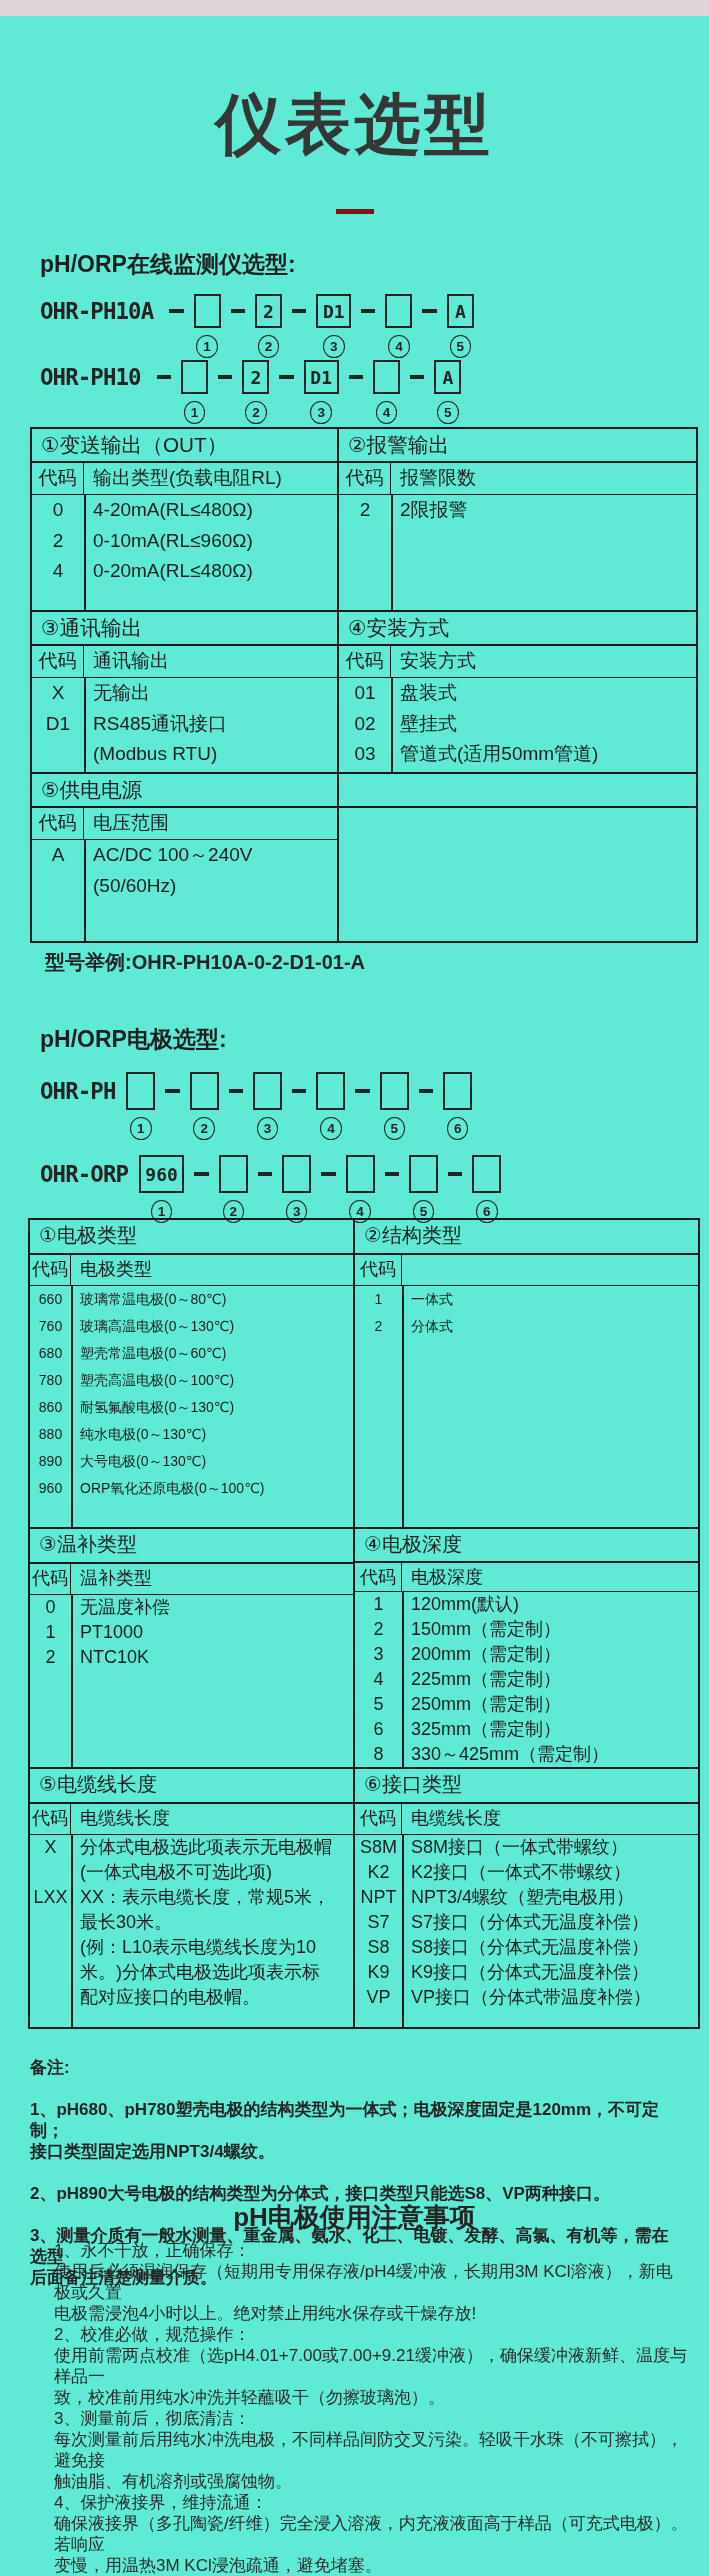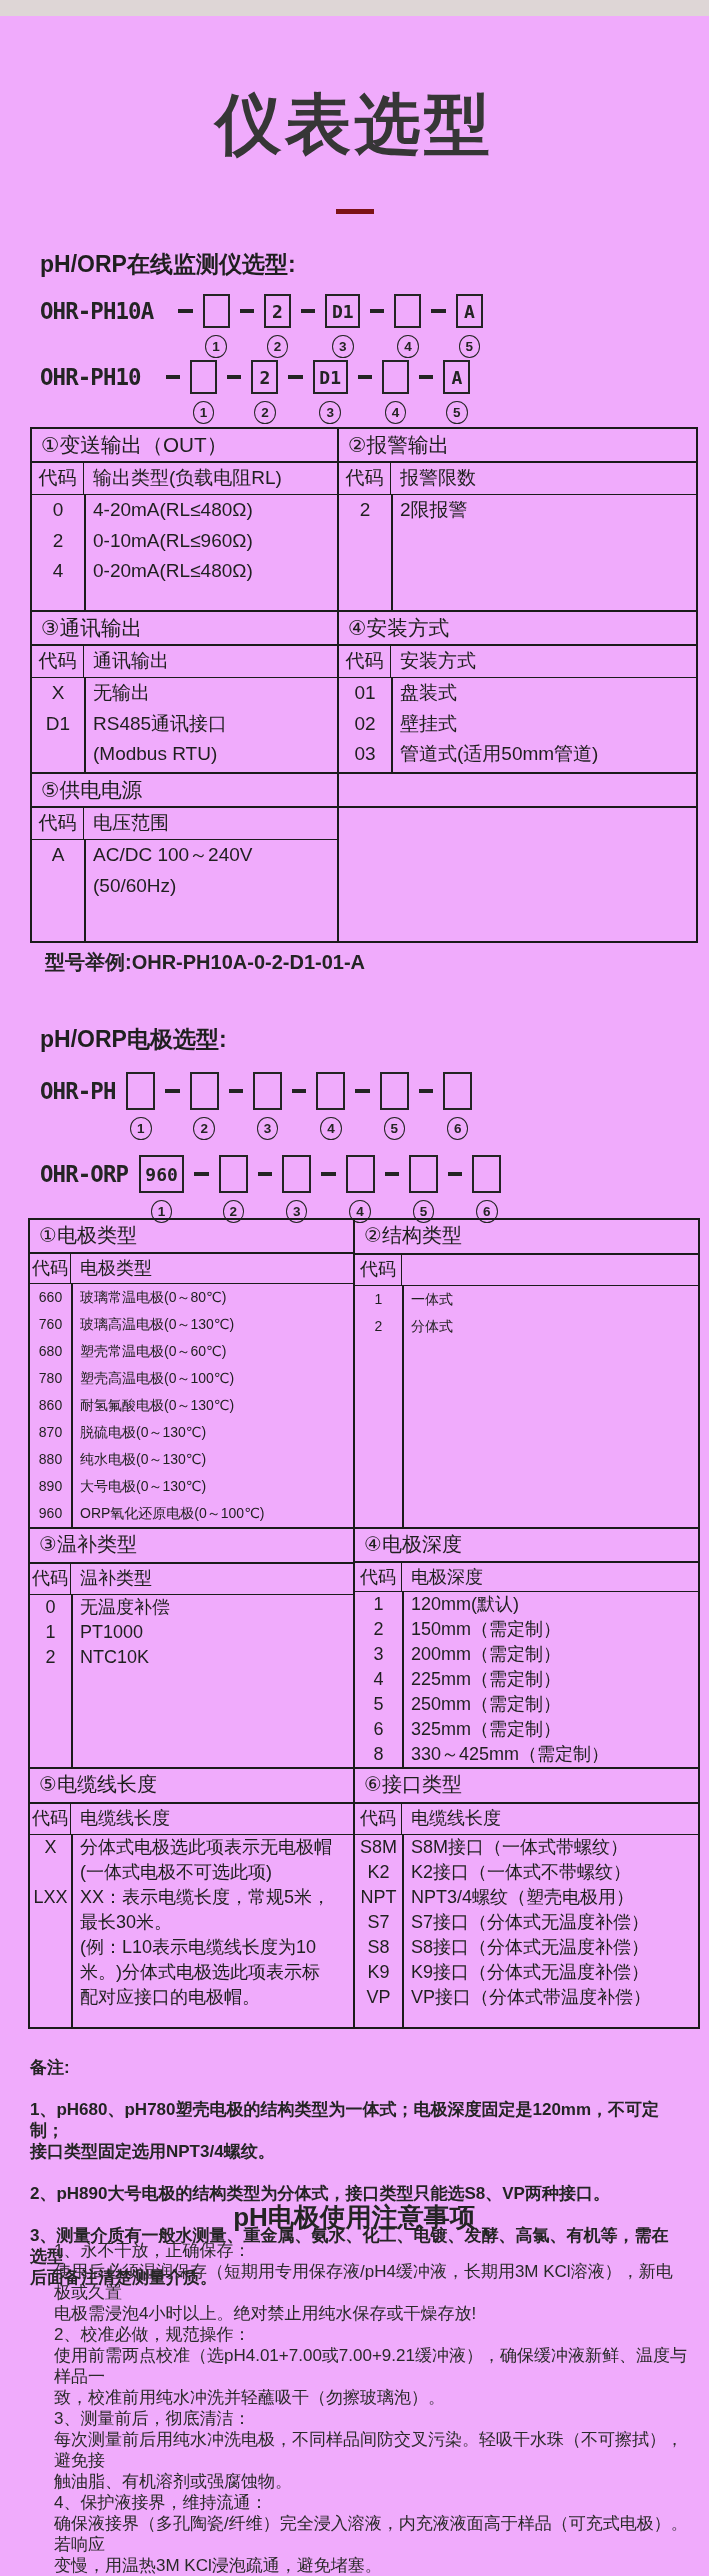--- a/index.html
+++ b/index.html
@@ -1,18 +1,18 @@
 <!DOCTYPE html>
 <html style="font-size:14.4px"><head>
 <meta charset="utf-8">
 <style>
   html,body{margin:0;padding:0;background:#e9e7e6;}
   .page{
     position:relative;width:709px;height:2576px;margin:0 auto;
-    background:#f0abfc;overflow:hidden;
+    background:#5eead4;overflow:hidden;
     font-family:"Liberation Sans","DejaVu Sans",sans-serif;
     color:#222;
   }
   .topbar{position:absolute;top:0;left:0;width:709px;height:16px;background:#ded6d6;}
   .main-title{
     position:absolute;top:88px;left:0;width:709px;text-align:center;
     font-size:66px;line-height:72px;font-weight:700;color:#363636;letter-spacing:3.6px;
   }
   .accent-dash{position:absolute;top:209px;left:336px;width:38px;height:4.5px;background:#7c1316;}
   .sec-heading{position:absolute;left:40px;font-size:23px;font-weight:700;color:#1f1f1f;}
@@ -21,21 +21,21 @@
 
   
   .code-line{position:absolute;left:40px;display:flex;align-items:flex-start;}
   .line-m1{top:294px;}
   .line-m2{top:360px;}
   .line-e1{top:1072px;}
   .line-e2{top:1155px;}
   .mlabel{
     font-family:"DejaVu Sans Mono","Liberation Mono",monospace;
     font-weight:700;font-size:22.4px;line-height:34px;color:#242424;letter-spacing:-0.9px;
-    margin-right:15px;
+    margin-right:6px;
   }
   .code-line.elec .mlabel{line-height:38px;margin-right:10.8px;}
   .dash{width:14.4px;height:3.6px;background:#242424;margin:15.3px 10px 0 10px;flex:0 0 auto;}
   .code-line.elec .dash{margin-top:17px;}
   .unit{display:flex;flex-direction:column;align-items:center;flex:0 0 auto;}
   .slot{
     min-width:27px;height:34px;box-sizing:border-box;border:2.2px solid #242424;
     display:flex;align-items:center;justify-content:center;
     font-family:"DejaVu Sans Mono","Liberation Mono",monospace;
     font-weight:700;font-size:18px;color:#242424;padding:0 4.5px;background:transparent;
@@ -362,24 +362,20 @@
           </div>
           <div class="trow">
             <span class="ccell">780</span>
             <span class="dcell">塑壳高温电极(0～100℃)</span>
           </div>
           <div class="trow">
             <span class="ccell">860</span>
             <span class="dcell">耐氢氟酸电极(0～130℃)</span>
           </div>
           <div class="trow">
-            <span class="ccell">870</span>
-            <span class="dcell">脱硫电极(0～130℃)</span>
-          </div>
-          <div class="trow">
             <span class="ccell">880</span>
             <span class="dcell">纯水电极(0～130℃)</span>
           </div>
           <div class="trow">
             <span class="ccell">890</span>
             <span class="dcell">大号电极(0～130℃)</span>
           </div>
           <div class="trow">
             <span class="ccell">960</span>
             <span class="dcell">ORP氧化还原电极(0～100℃)</span>

